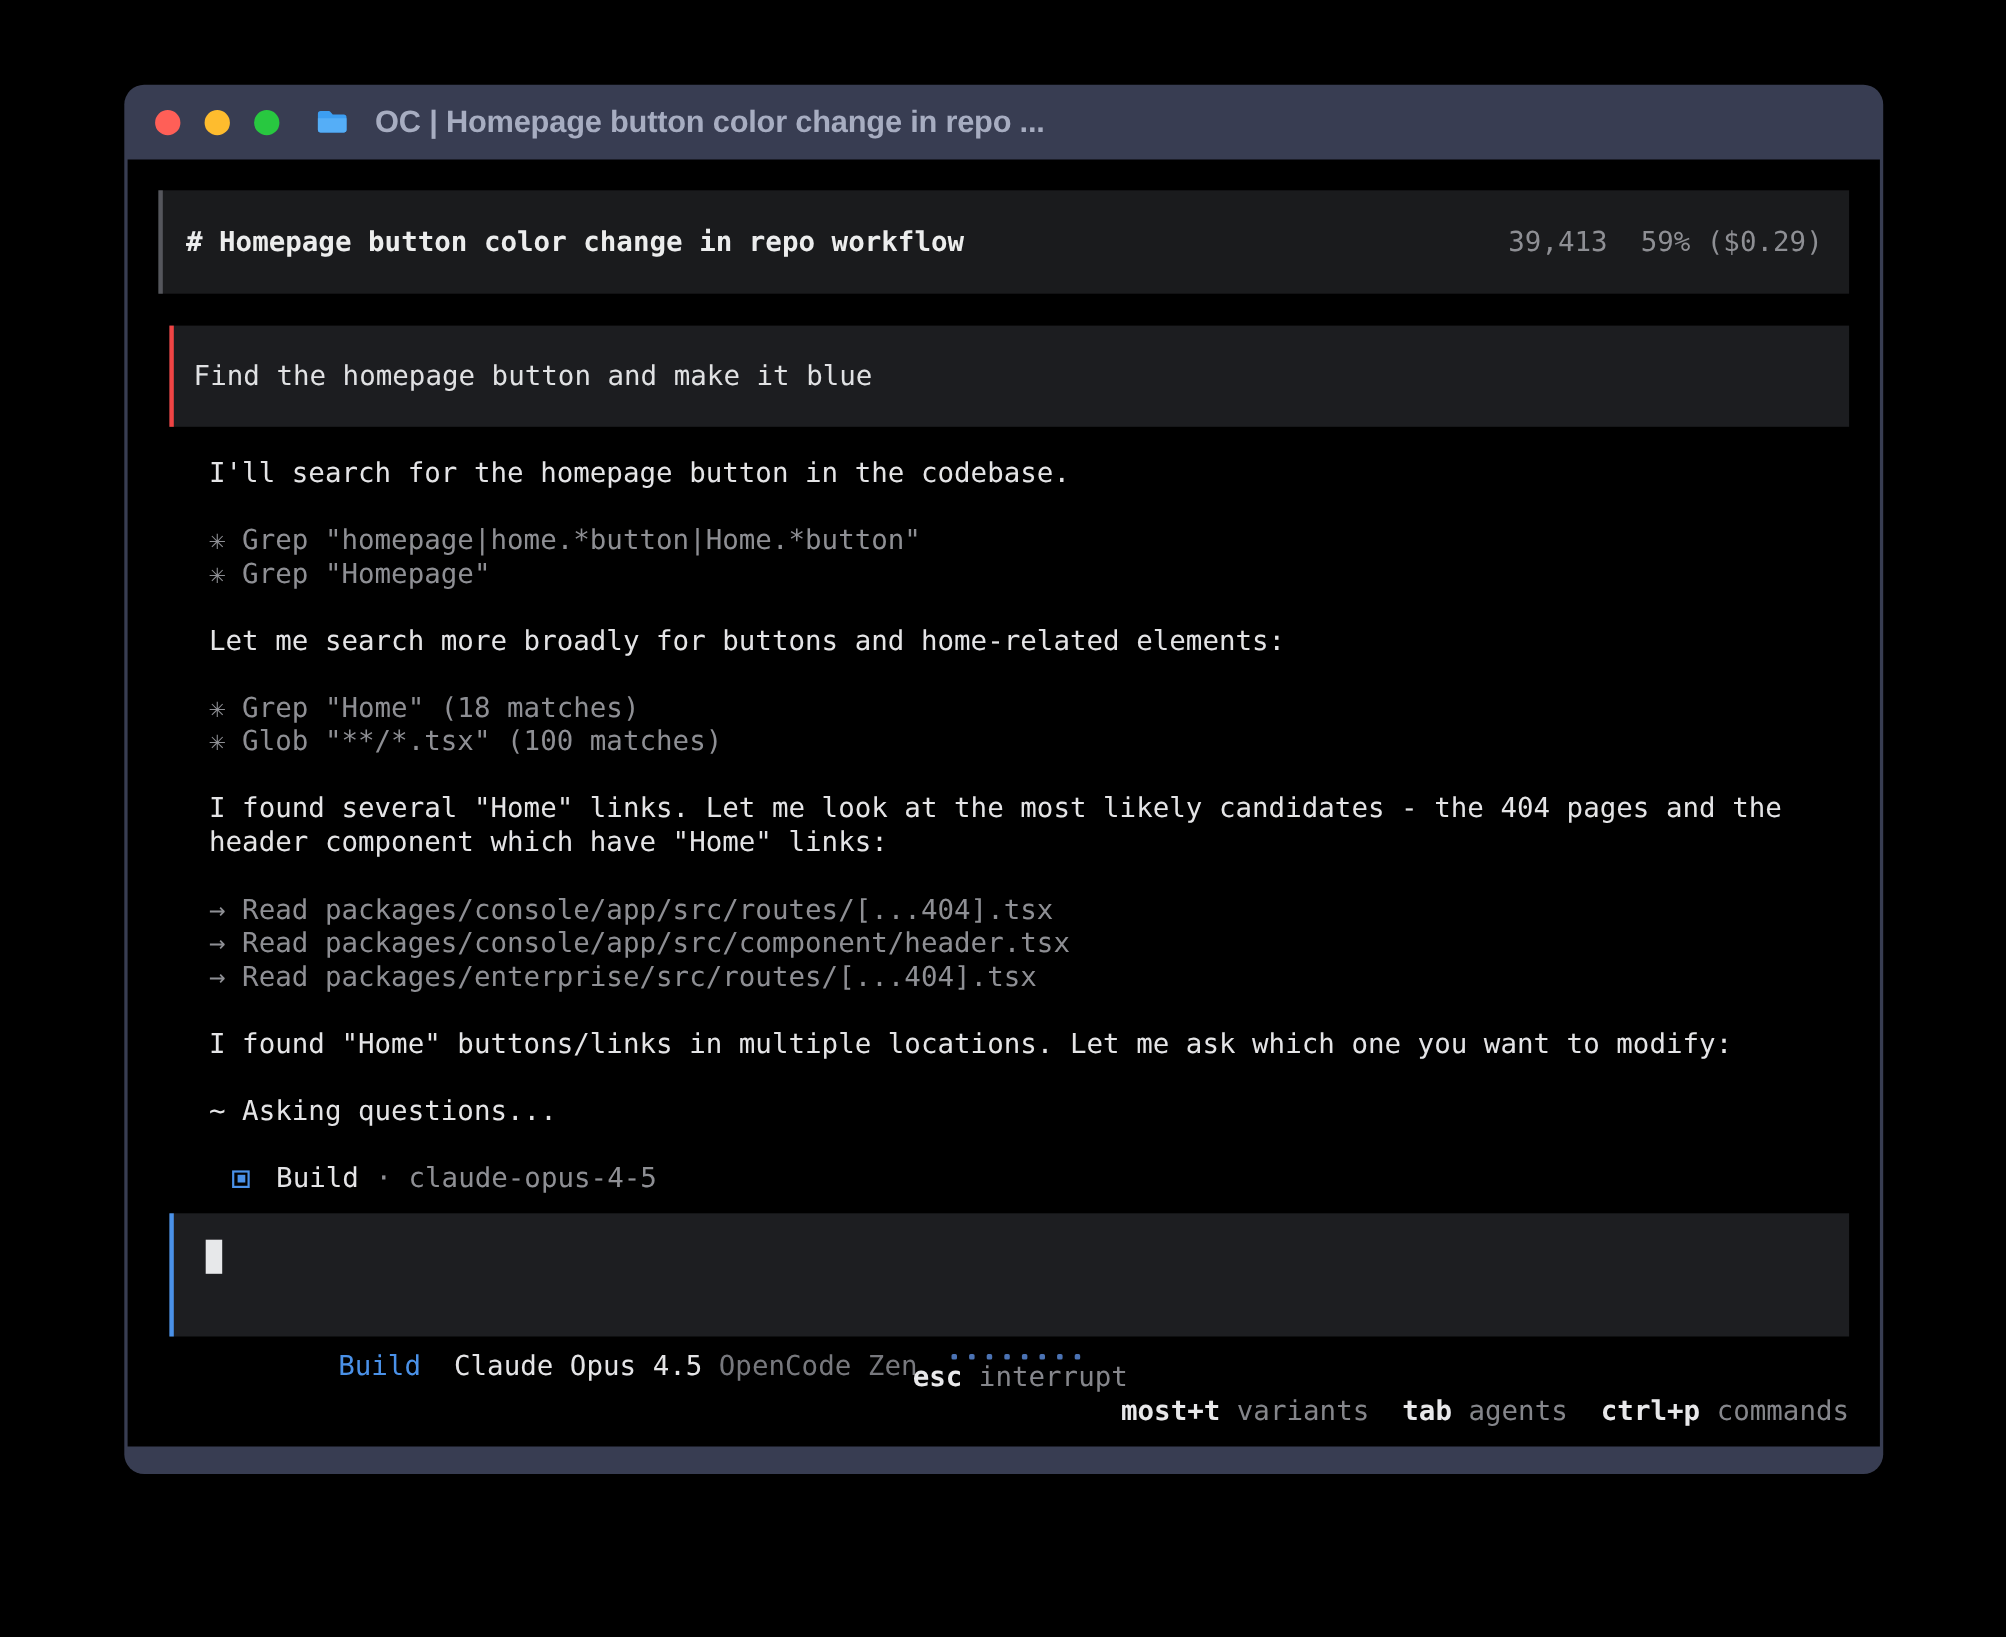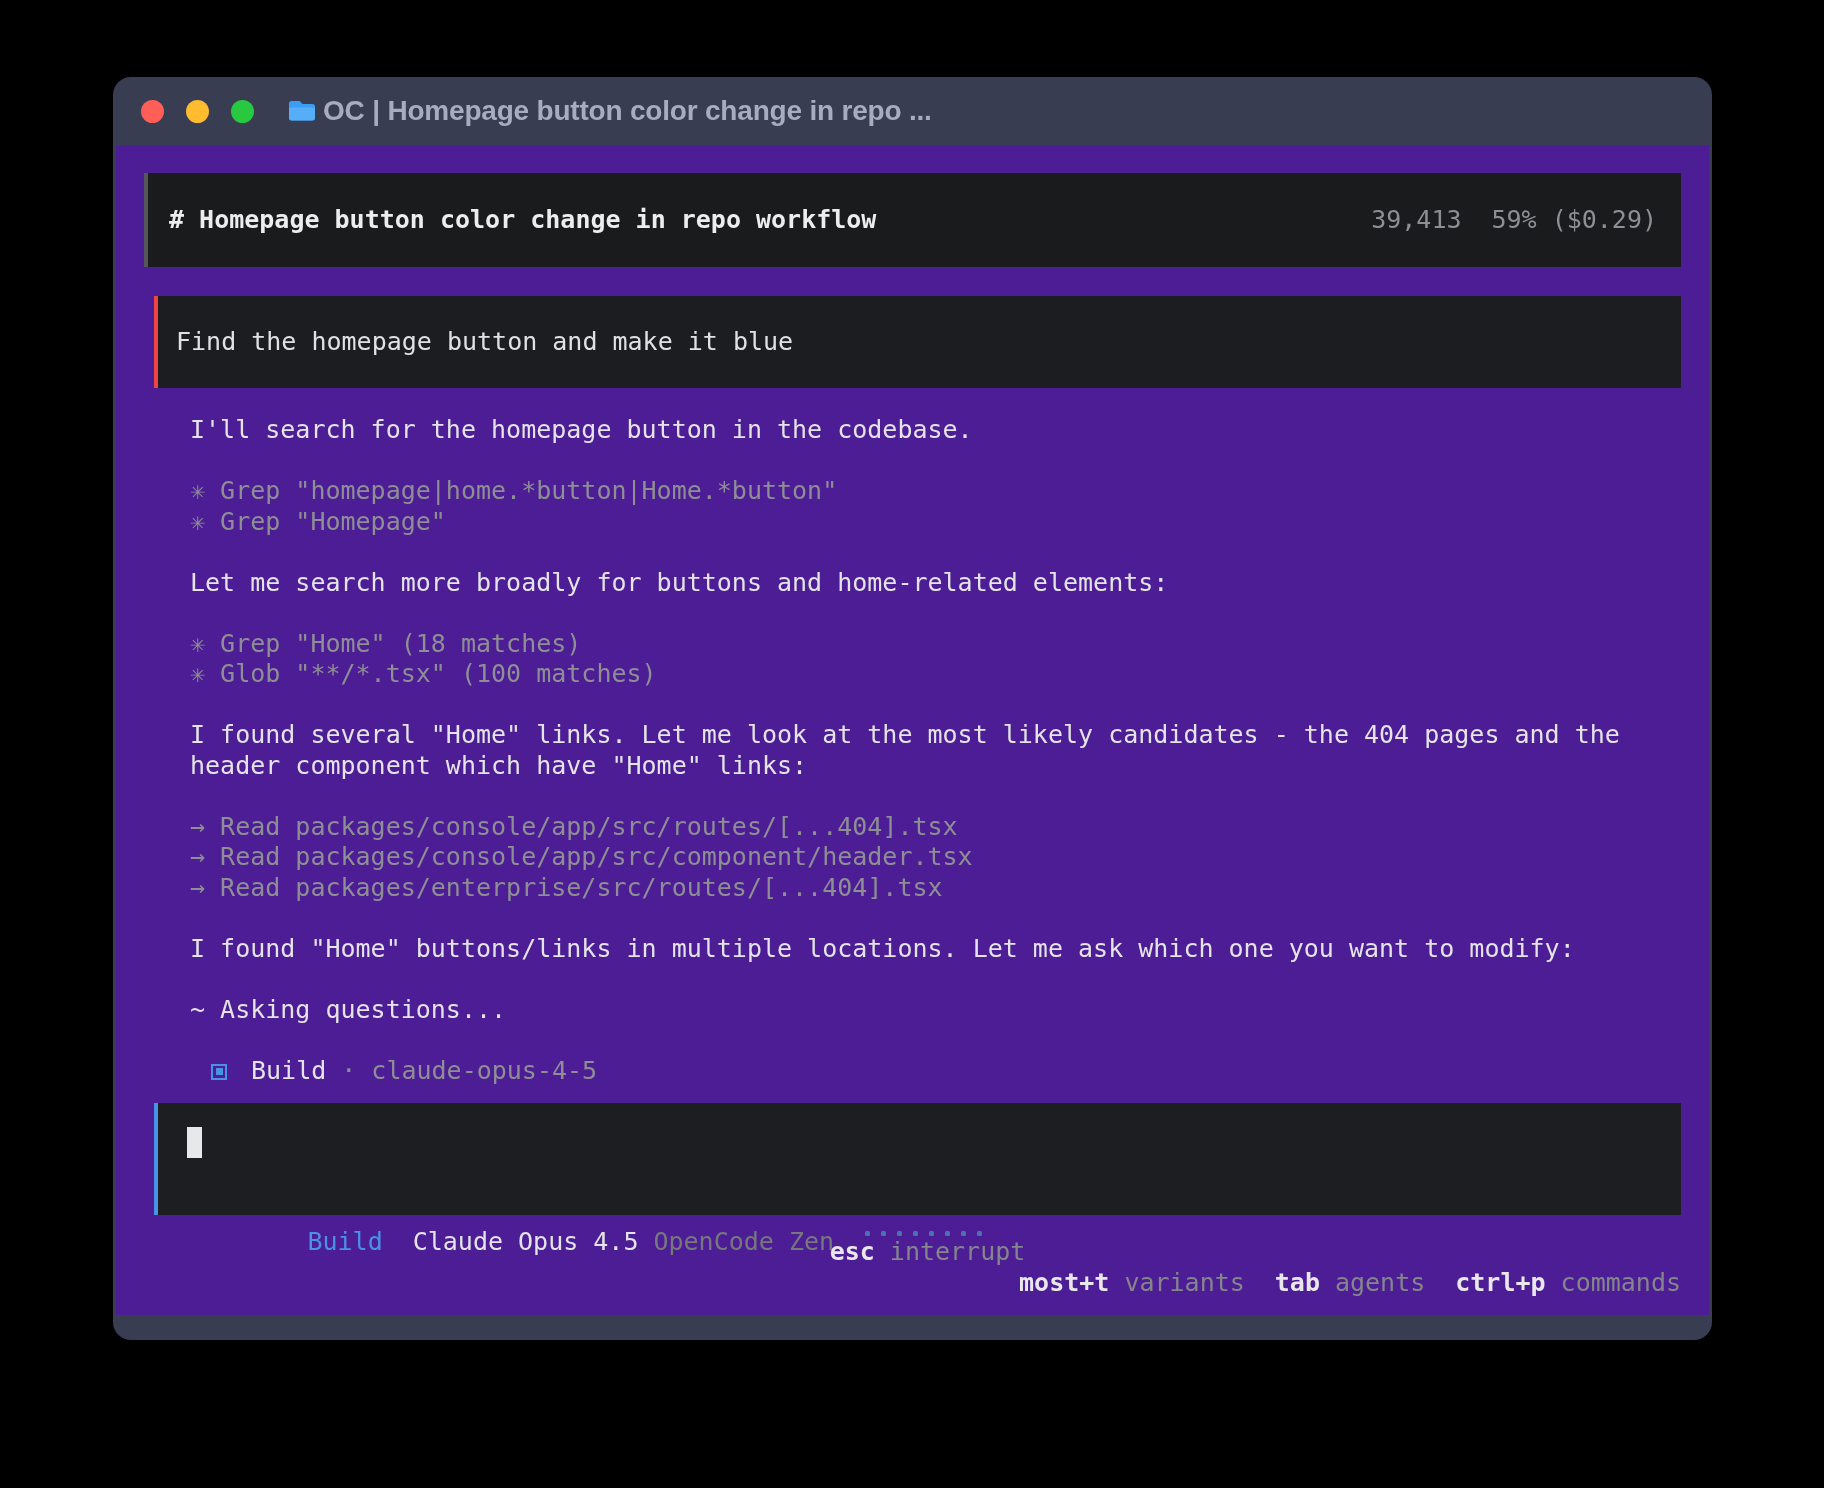--- a/index.html
+++ b/index.html
@@ -29,31 +29,31 @@
   .lights { display:flex; gap:22px; }
   .light {
     width:23px; height:23px; border-radius:50%;
     border:none; padding:0; cursor:default;
   }
   .light.red    { background:#ff5f57; }
   .light.yellow { background:#febc2e; }
   .light.green  { background:#28c840; }
   .folder { margin-left:33px; display:flex; align-items:center; }
   .wtitle {
-    margin-left:6px;
+    margin-left:24px;
     font-family:"Liberation Sans",sans-serif;
     font-weight:bold; font-size:28px;
     color:#a7adc1; letter-spacing:-0.2px;
     white-space:nowrap;
   }
 
   
   .term {
     flex:1; margin:0 3px;
-    background:#4c1d95;
+    background:#000000;
     padding-top:28px;
     box-sizing:border-box;
     font-size:25px; line-height:30.5px;
     color:#e4e4e6;
     overflow:hidden;
   }
   .bottombar { height:25px; flex:none; }
 
   
   .session-header {

